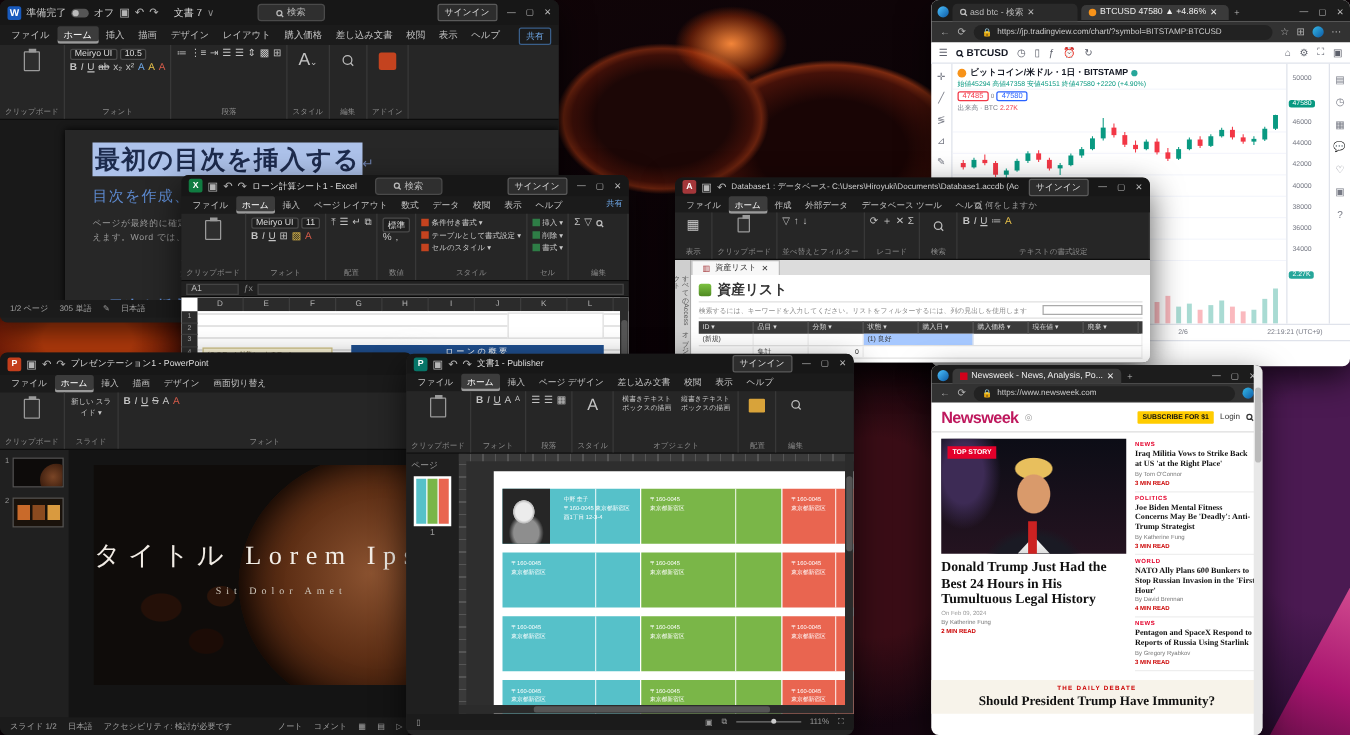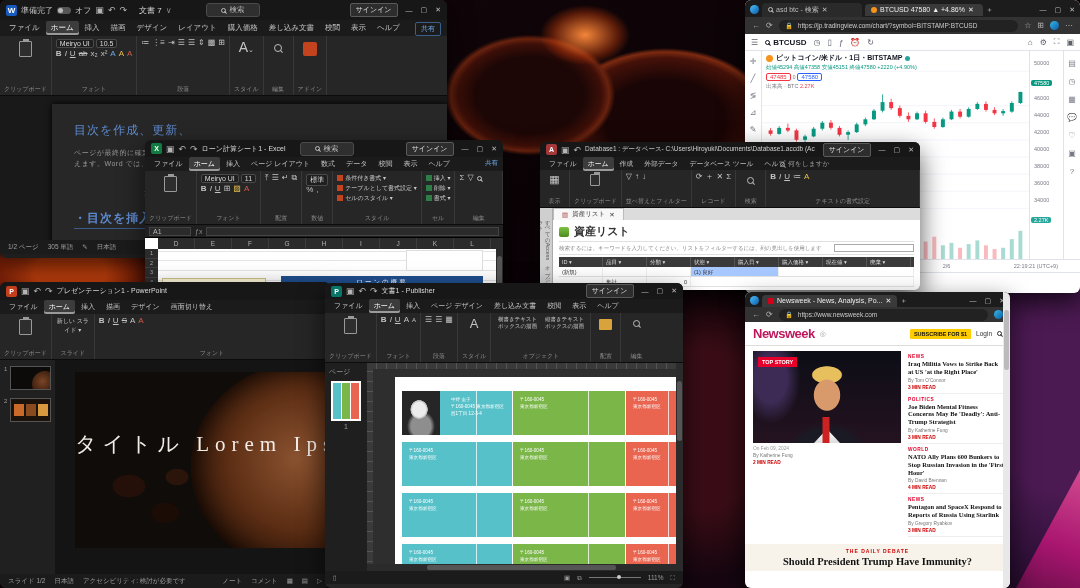--- a/index.html
+++ b/index.html
@@ -293,20 +293,21 @@
       <i class="mag" style="margin:5px auto;width:8px;height:8px"></i>
       <span class="rglabel">編集</span>
     </div>
     <div class="rgroup">
       <span style="width:14px;height:14px;background:#c4431f;border-radius:2px;margin:3px auto"></span>
       <span class="rglabel">アドイン</span>
     </div>
   </div>
   <div class="doc">
     <div class="page">
+      <div><span class="w-h1">最初の目次を挿入する</span><span style="color:#6a7da8;font-size:11px">↵</span></div>
       <div class="w-sub">目次を作成、更新、</div>
       <div class="w-p"><span>ページが最終的に確定されるまで待つ</span><br><span>えます。Word では、文書のペー</span></div>
       <div class="w-p2"><span>この文書は読者のためだけのもので</span><br><span>たみの</span><span class="w-link">試してみる</span><span>テキストが</span></div>
       <div class="w-h2">・目次を挿入する</div>
     </div>
   </div>
   <div class="sb" style="height:14px">
     <span>1/2 ページ</span>
     <span>305 単語</span>
     <span>✎</span>
@@ -903,20 +904,21 @@
             <i style="background:#8a4a1f"></i>
             <i style="background:#d99a3f"></i>
           </span>
         </div>
     </div>
     <div class="ppt-canvas">
       <div class="slide">
         <div class="cup"></div>
         <div class="beans"></div>
         <div class="slide-title serif">タイトル Lorem Ipsum</div>
+        <div class="slide-sub serif">Sit Dolor Amet</div>
       </div>
     </div>
   </div>
   <div class="sb" style="height:14px;position:absolute;left:0;right:0;bottom:0">
     <span>スライド 1/2</span>
     <span>日本語</span>
     <span>アクセシビリティ: 検討が必要です</span>
     <span style="margin-left:auto">ノート</span>
     <span>コメント</span>
     <span>▦</span>
@@ -1120,20 +1122,21 @@
     <span class="nw-login">Login</span>
     <i class="mag" style="color:#333"></i>
   </div>
   <div class="nw-main">
     <div style="flex:1">
       <div class="nw-photo">
         <span class="nw-shirt"></span>
         <span class="nw-tie"></span>
         <span class="nw-badge">TOP STORY</span>
       </div>
+      <div class="nw-h1 serif">Donald Trump Just Had the Best 24 Hours in His Tumultuous Legal History</div>
       <div class="nw-date">On Feb 09, 2024</div>
       <div class="nw-by">By Katherine Fung</div>
       <div class="nw-read">2 MIN READ</div>
     </div>
     <div class="nw-side">
 
         <div class="nw-item">
           <div class="nw-kick">NEWS</div>
           <div class="nw-it serif">Iraq Militia Vows to Strike Back at US 'at the Right Place'</div>
           <div class="nw-by">By Tom O'Connor</div>

